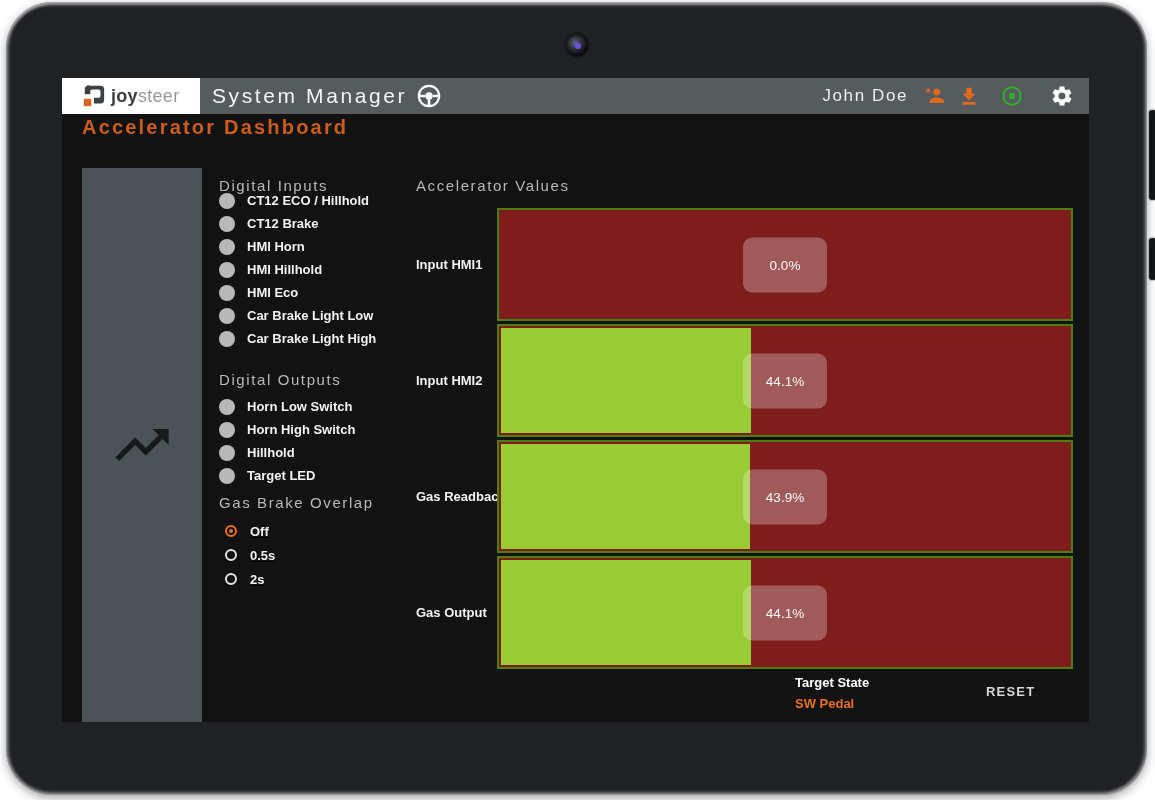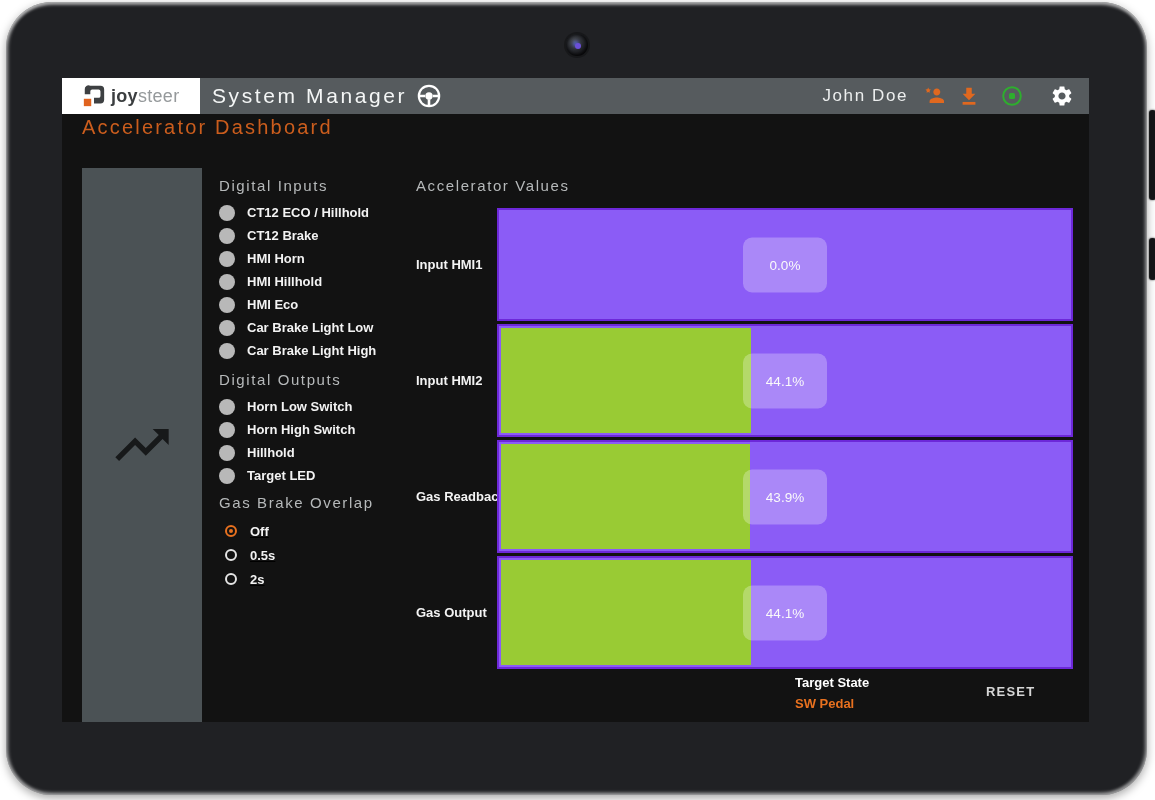--- a/index.html
+++ b/index.html
@@ -71,41 +71,41 @@
   }
   .user-name { color:#eceeee; font-size:17px; letter-spacing:1.6px; margin-right:14px; }
   .hicon { display:flex; align-items:center; justify-content:center; }
   .hicon + .hicon { margin-left:10px; }
   .hicon.status { margin-left:20px; }
   .hicon.gear   { margin-left:26px; }
 
   
   .page-title {
     position:absolute; left:20px; top:38px;
-    color:#cb5d1d; font-size:20px; letter-spacing:2.2px; font-weight:400;
+    color:#cb5d1d; font-size:20px; letter-spacing:2.2px; font-weight:700;
   }
 
   
   .sidebar {
     position:absolute; left:20px; top:90px; width:120px; height:554px;
     background:#4b5255; display:flex; align-items:center; justify-content:center;
   }
 
   
   .section-heading {
     position:absolute; left:157px;
     color:#b6b9ba; font-size:15px; letter-spacing:1.6px; font-weight:500;
     white-space:nowrap;
   }
   #dig-in-heading  { top:99px; }
   #dig-out-heading { top:293px; }
   #overlap-heading { top:416px; }
 
   .ctl-list { position:absolute; left:157px; }
-  #dig-in-list  { top:123px;text-align:center; }
+  #dig-in-list  { top:111px;text-align:center; }
   #dig-out-list { top:317px; }
   #overlap-list { top:441px; left:163px;text-decoration:underline; }
 
   .led-row, .radio-row { display:flex; align-items:center; height:23px; }
   .radio-row { height:24px; cursor:pointer; }
   .led {
     width:16px; height:16px; border-radius:50%; background:#b8b8b8; flex:none;
     margin-right:12px;
   }
   .row-label { color:#f3f3f3; font-size:13px; font-weight:600; white-space:nowrap; }
@@ -122,21 +122,21 @@
   
   #accel-heading { left:354px; top:99px; }
   .bars { position:absolute; left:354px; top:130px; width:660px; }
   .bar-row { display:flex; height:113px; margin-bottom:3px; }
   .bar-label {
     width:81px; flex:none; display:flex; align-items:center;
     color:#f3f3f3; font-size:13px; font-weight:600; white-space:nowrap;
   }
   .bar-box {
     position:relative; width:576px; height:113px;
-    border:2px solid #6d28d9; background:#8b5cf6; padding:2px;
+    border:2px solid #4d7c0f; background:#7f1d1d; padding:2px;
   }
   .bar-fill { height:100%; width:0%; background:#99cb34; }
   .bar-value {
     position:absolute; left:50%; top:50%; transform:translate(-50%,-50%);
     width:84px; height:55px; border-radius:9px;
     background:rgba(255,255,255,.27);
     display:flex; align-items:center; justify-content:center;
     color:#fafafa; font-size:13.5px;
   }
 

